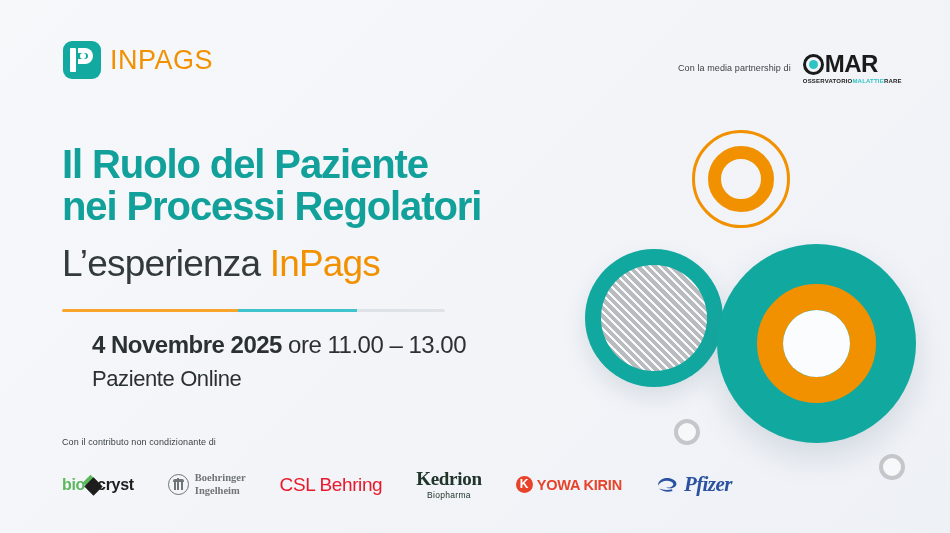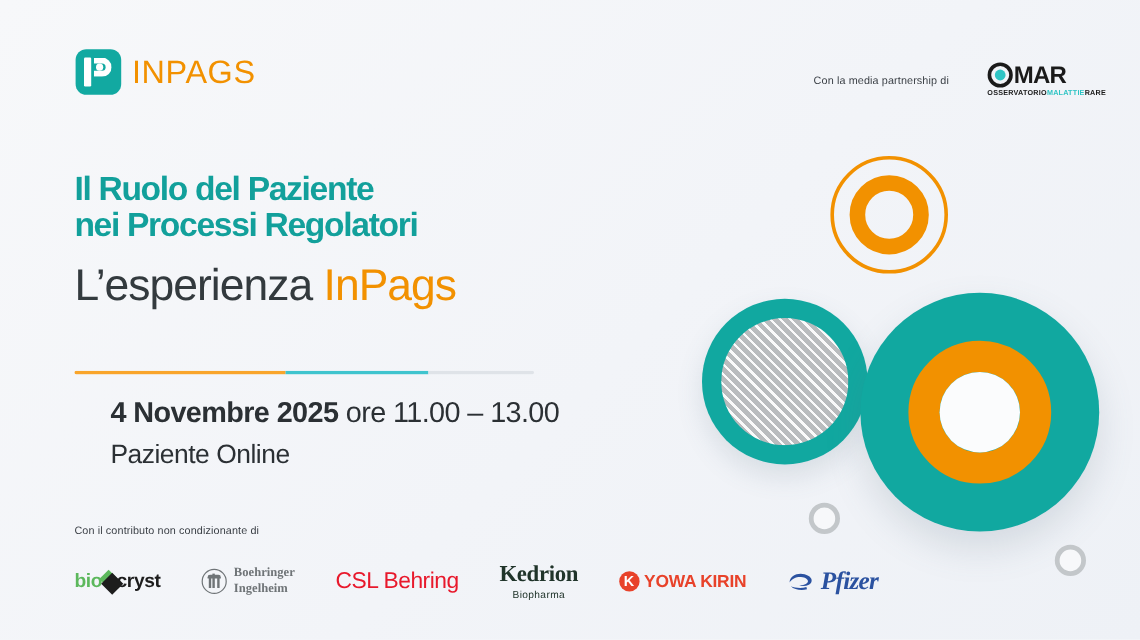--- a/index.html
+++ b/index.html
@@ -164,26 +164,26 @@
     border-radius: 50%;
     box-sizing: border-box;
     transform: rotate(18deg);
   }
   #rarelab-word { font-size: 21px; font-weight: 700; letter-spacing: -0.3px; }
   #rarelab-word .rare { color: #231f20; }
   #rarelab-word .lab { color: #f29100; border-bottom: 3px solid #f29100; padding-bottom: 1px; }
 
   #media-partner { position: absolute; left: 678px; top: 52px; display: flex; align-items: center; }
   #media-partner-label {
-    font-size: 9px; color: #3a3f45; letter-spacing: 0.1px; margin-right: 32px;
+    font-size: 9px; color: #3a3f45; letter-spacing: 0.1px; margin-right: 12px;
     white-space: nowrap;
   }
   #logo-omar { position: relative; text-align: center; }
   #omar-word {
-    font-size: 20px; font-weight: 700; color: #1a1a1a; letter-spacing: -0.6px;
+    font-size: 24px; font-weight: 700; color: #1a1a1a; letter-spacing: -0.6px;
     line-height: 1; display: flex; align-items: center;
   }
   #omar-eye {
     width: 21px; height: 21px; border-radius: 50%;
     border: 3px solid #1a1a1a; box-sizing: border-box;
     position: relative; margin-right: 1px;
   }
   #omar-eye .pupil {
     position: absolute; left: 3px; top: 3px;
     width: 9px; height: 9px; border-radius: 50%;
@@ -192,21 +192,21 @@
   #omar-tagline {
     font-size: 6px; font-weight: 700; letter-spacing: 0.2px; line-height: 1;
     margin-top: 2px;
   }
   #omar-tagline .dark { color: #1a1a1a; }
   #omar-tagline .teal { color: #2ec4c4; }
 
   
   #title-block { position: absolute; left: 62px; top: 143px; width: 500px; }
   .title-line {
-    font-size: 28px; font-weight: 700; line-height: 1.06;
+    font-size: 40px; font-weight: 700; line-height: 1.06;
     letter-spacing: -1.1px; color: #12a09b;
   }
   #title-sub {
     font-size: 37px; font-weight: 400; line-height: 1.2;
     letter-spacing: -0.8px; color: #333a3e; margin-top: 14px;
   }
   #title-sub .highlight { color: #f29100; font-weight: 500; }
 
   
   #divider {

